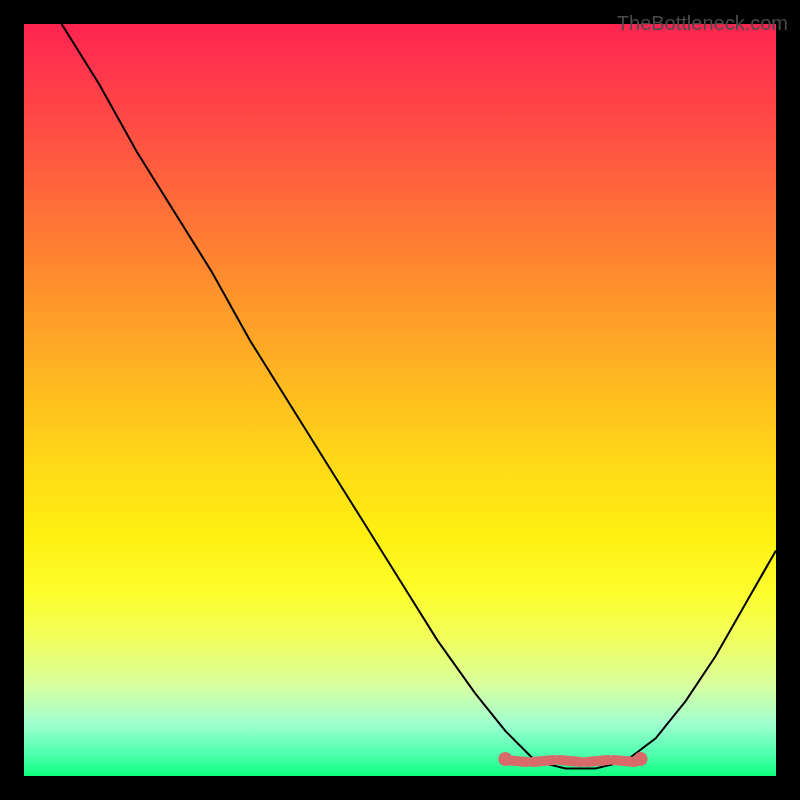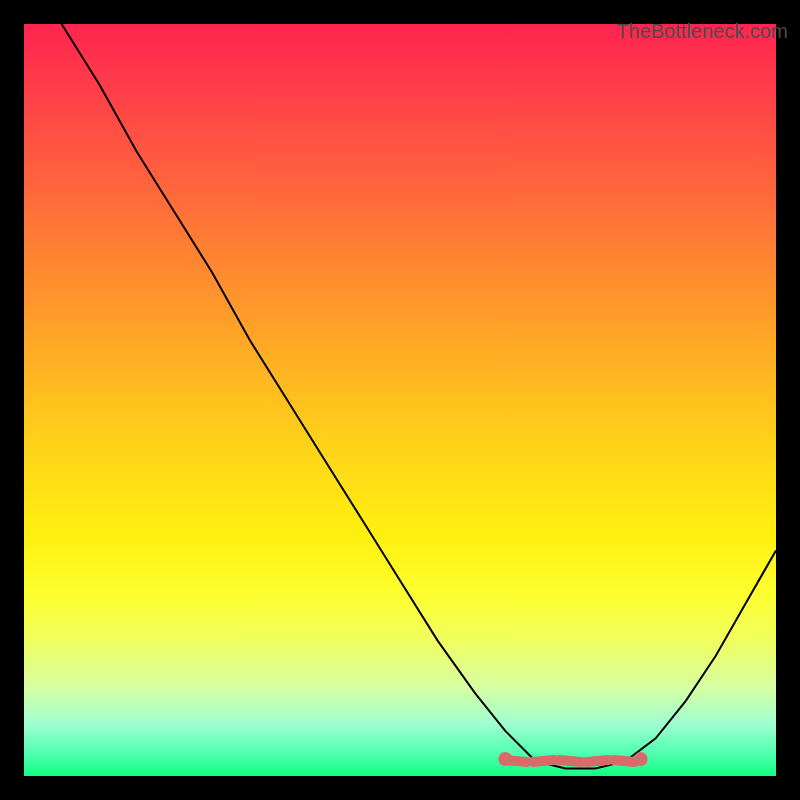--- a/index.html
+++ b/index.html
@@ -5,21 +5,21 @@
   * { margin: 0; padding: 0; box-sizing: border-box; }
   body {
     width: 800px;
     height: 800px;
     background: #000;
     position: relative;
     font-family: Arial, sans-serif;
   }
   .watermark {
     position: absolute;
-    top: 20px;
+    top: 12px;
     right: 12px;
     color: #4a4a4a;
     font-size: 20px;
     font-weight: 500;
     z-index: 10;
   }
   .chart-container {
     position: absolute;
     top: 24px;
     left: 24px;

